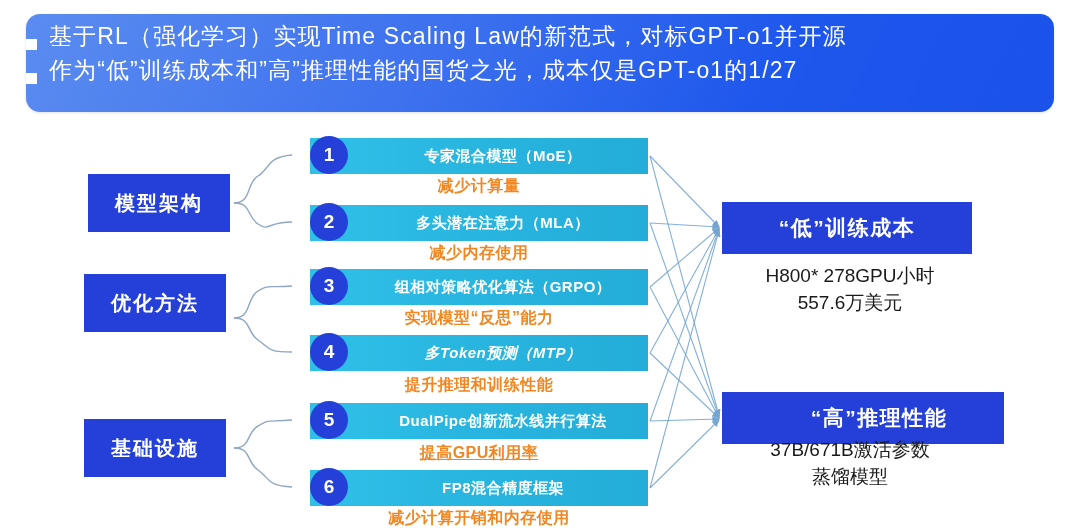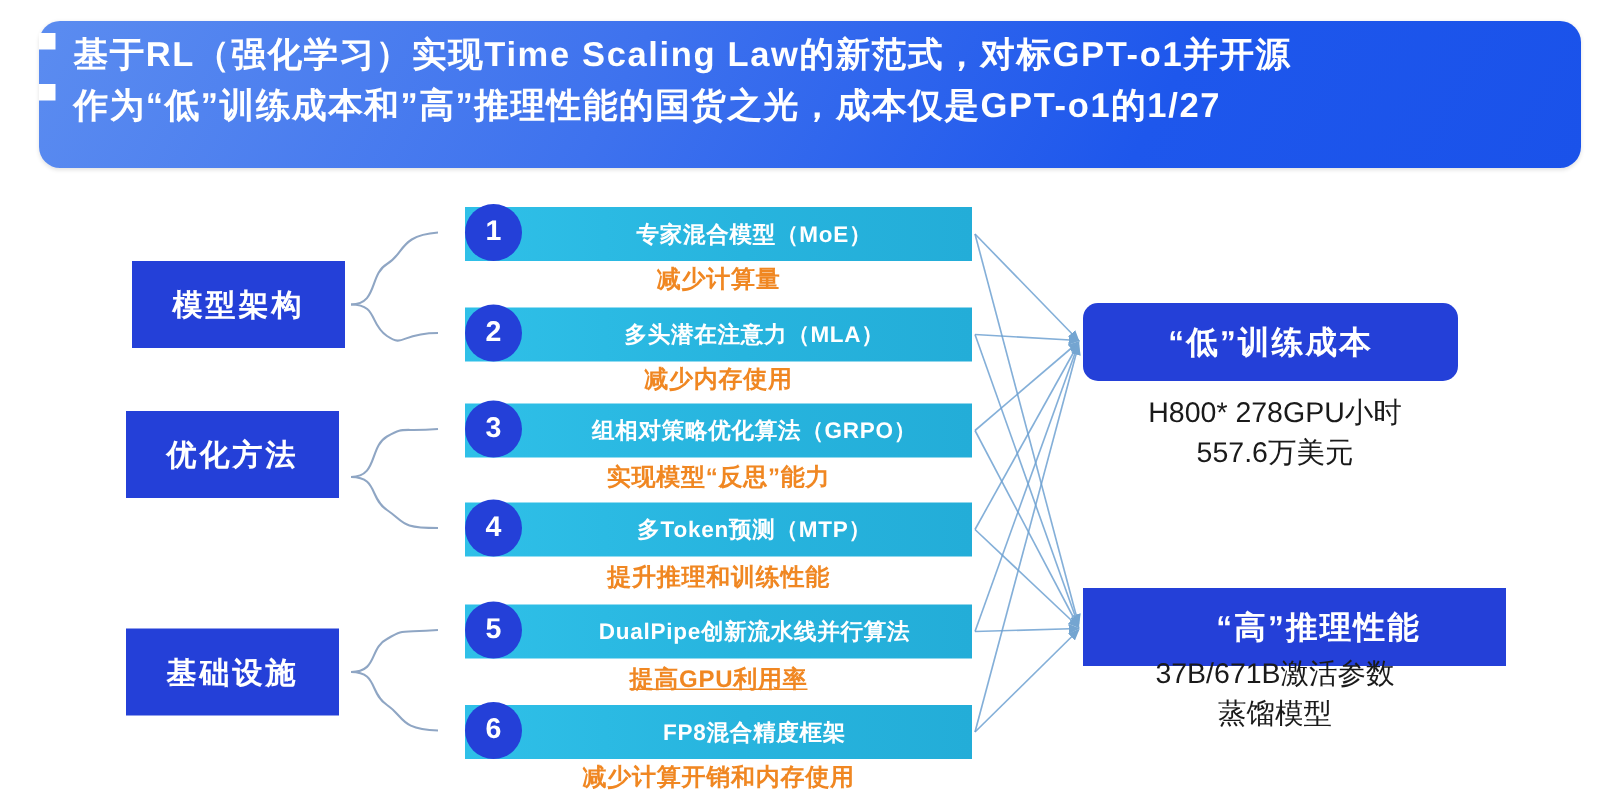--- a/index.html
+++ b/index.html
@@ -30,24 +30,24 @@
     box-shadow: 0 1px 3px rgba(0,0,0,0.12);
   }
   .banner-lines {
     position: absolute;
     left: 26px;
     top: 22px;
     right: 14px;
   }
   .banner-line {
     display: flex;
-    align-items: flex-start;
+    align-items: flex-end;
     color: #ffffff;
     font-size: 23px;
-    font-weight: bold;
+    font-weight: normal;
     letter-spacing: 1.1px;
     line-height: 28px;
     margin-bottom: 6px;
     white-space: nowrap;
   }
   .bullet-sq {
     display: inline-block;
     width: 11px;
     height: 11px;
     background: #ffffff;
@@ -235,21 +235,21 @@
   <div class="caption" style="top:243px;">减少内存使用</div>
 
   <div class="bar" style="top:269px;">
     <div class="bar-label">组相对策略优化算法（GRPO）</div>
   </div>
   <div class="num-circle" style="left:310px; top:267px;">
     <span>3</span>
   </div>
   <div class="caption" style="top:308px;">实现模型“反思”能力</div>
 
-  <div class="bar" style="top:335px;">
+  <div class="bar" style="top:335px;font-style:italic;">
     <div class="bar-label">多Token预测（MTP）</div>
   </div>
   <div class="num-circle" style="left:310px; top:333px;">
     <span>4</span>
   </div>
   <div class="caption" style="top:375px;">提升推理和训练性能</div>
 
   <div class="bar" style="top:403px;">
     <div class="bar-label">DualPipe创新流水线并行算法</div>
   </div>
@@ -259,21 +259,21 @@
   <div class="caption" style="top:443px;text-decoration:underline;">提高GPU利用率</div>
 
   <div class="bar" style="top:470px;">
     <div class="bar-label">FP8混合精度框架</div>
   </div>
   <div class="num-circle" style="left:310px; top:468px;">
     <span>6</span>
   </div>
   <div class="caption" style="top:508px;">减少计算开销和内存使用</div>
 
-  <div class="out-box" style="top:202px;border-radius:10px;">
+  <div class="out-box" style="top:202px;">
     <span>“低”训练成本</span>
   </div>
   <div class="out-sub" style="top:262px;">H800* 278GPU小时
 557.6万美元</div>
 
   <div class="out-box" style="top:392px;padding-left:32px;">
     <span>“高”推理性能</span>
   </div>
   <div class="out-sub" style="top:436px;">37B/671B激活参数
 蒸馏模型</div>

